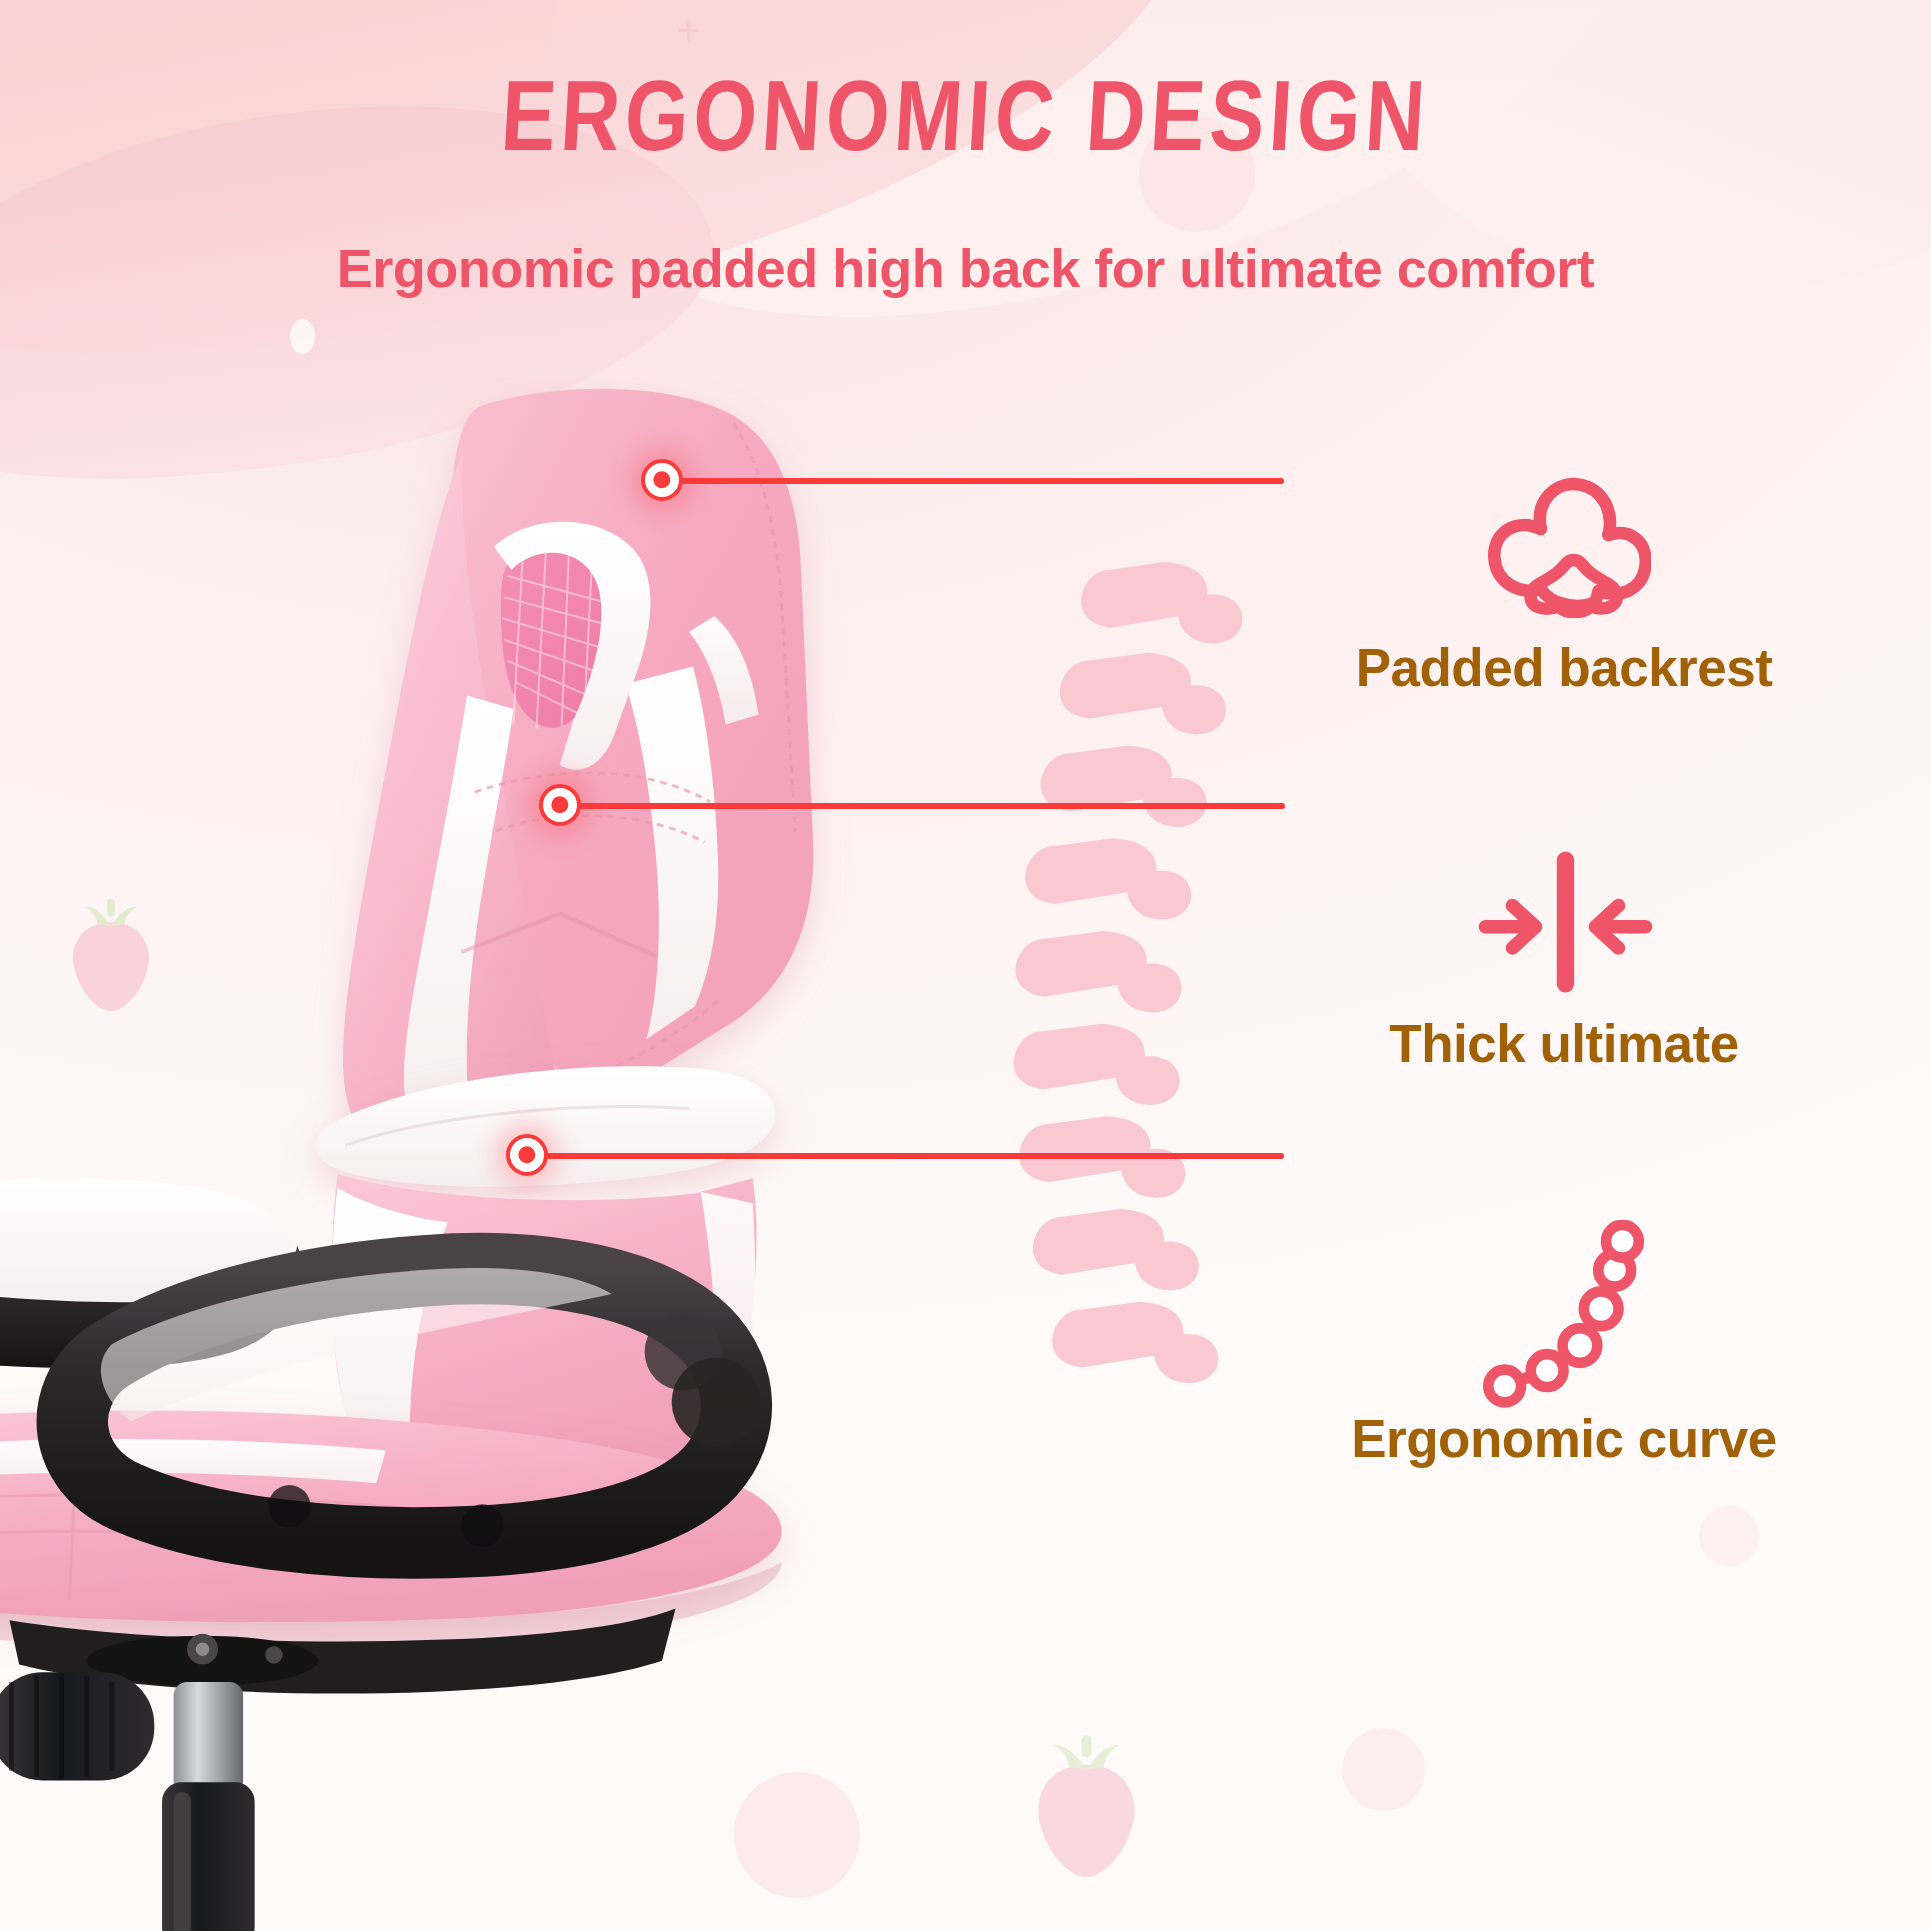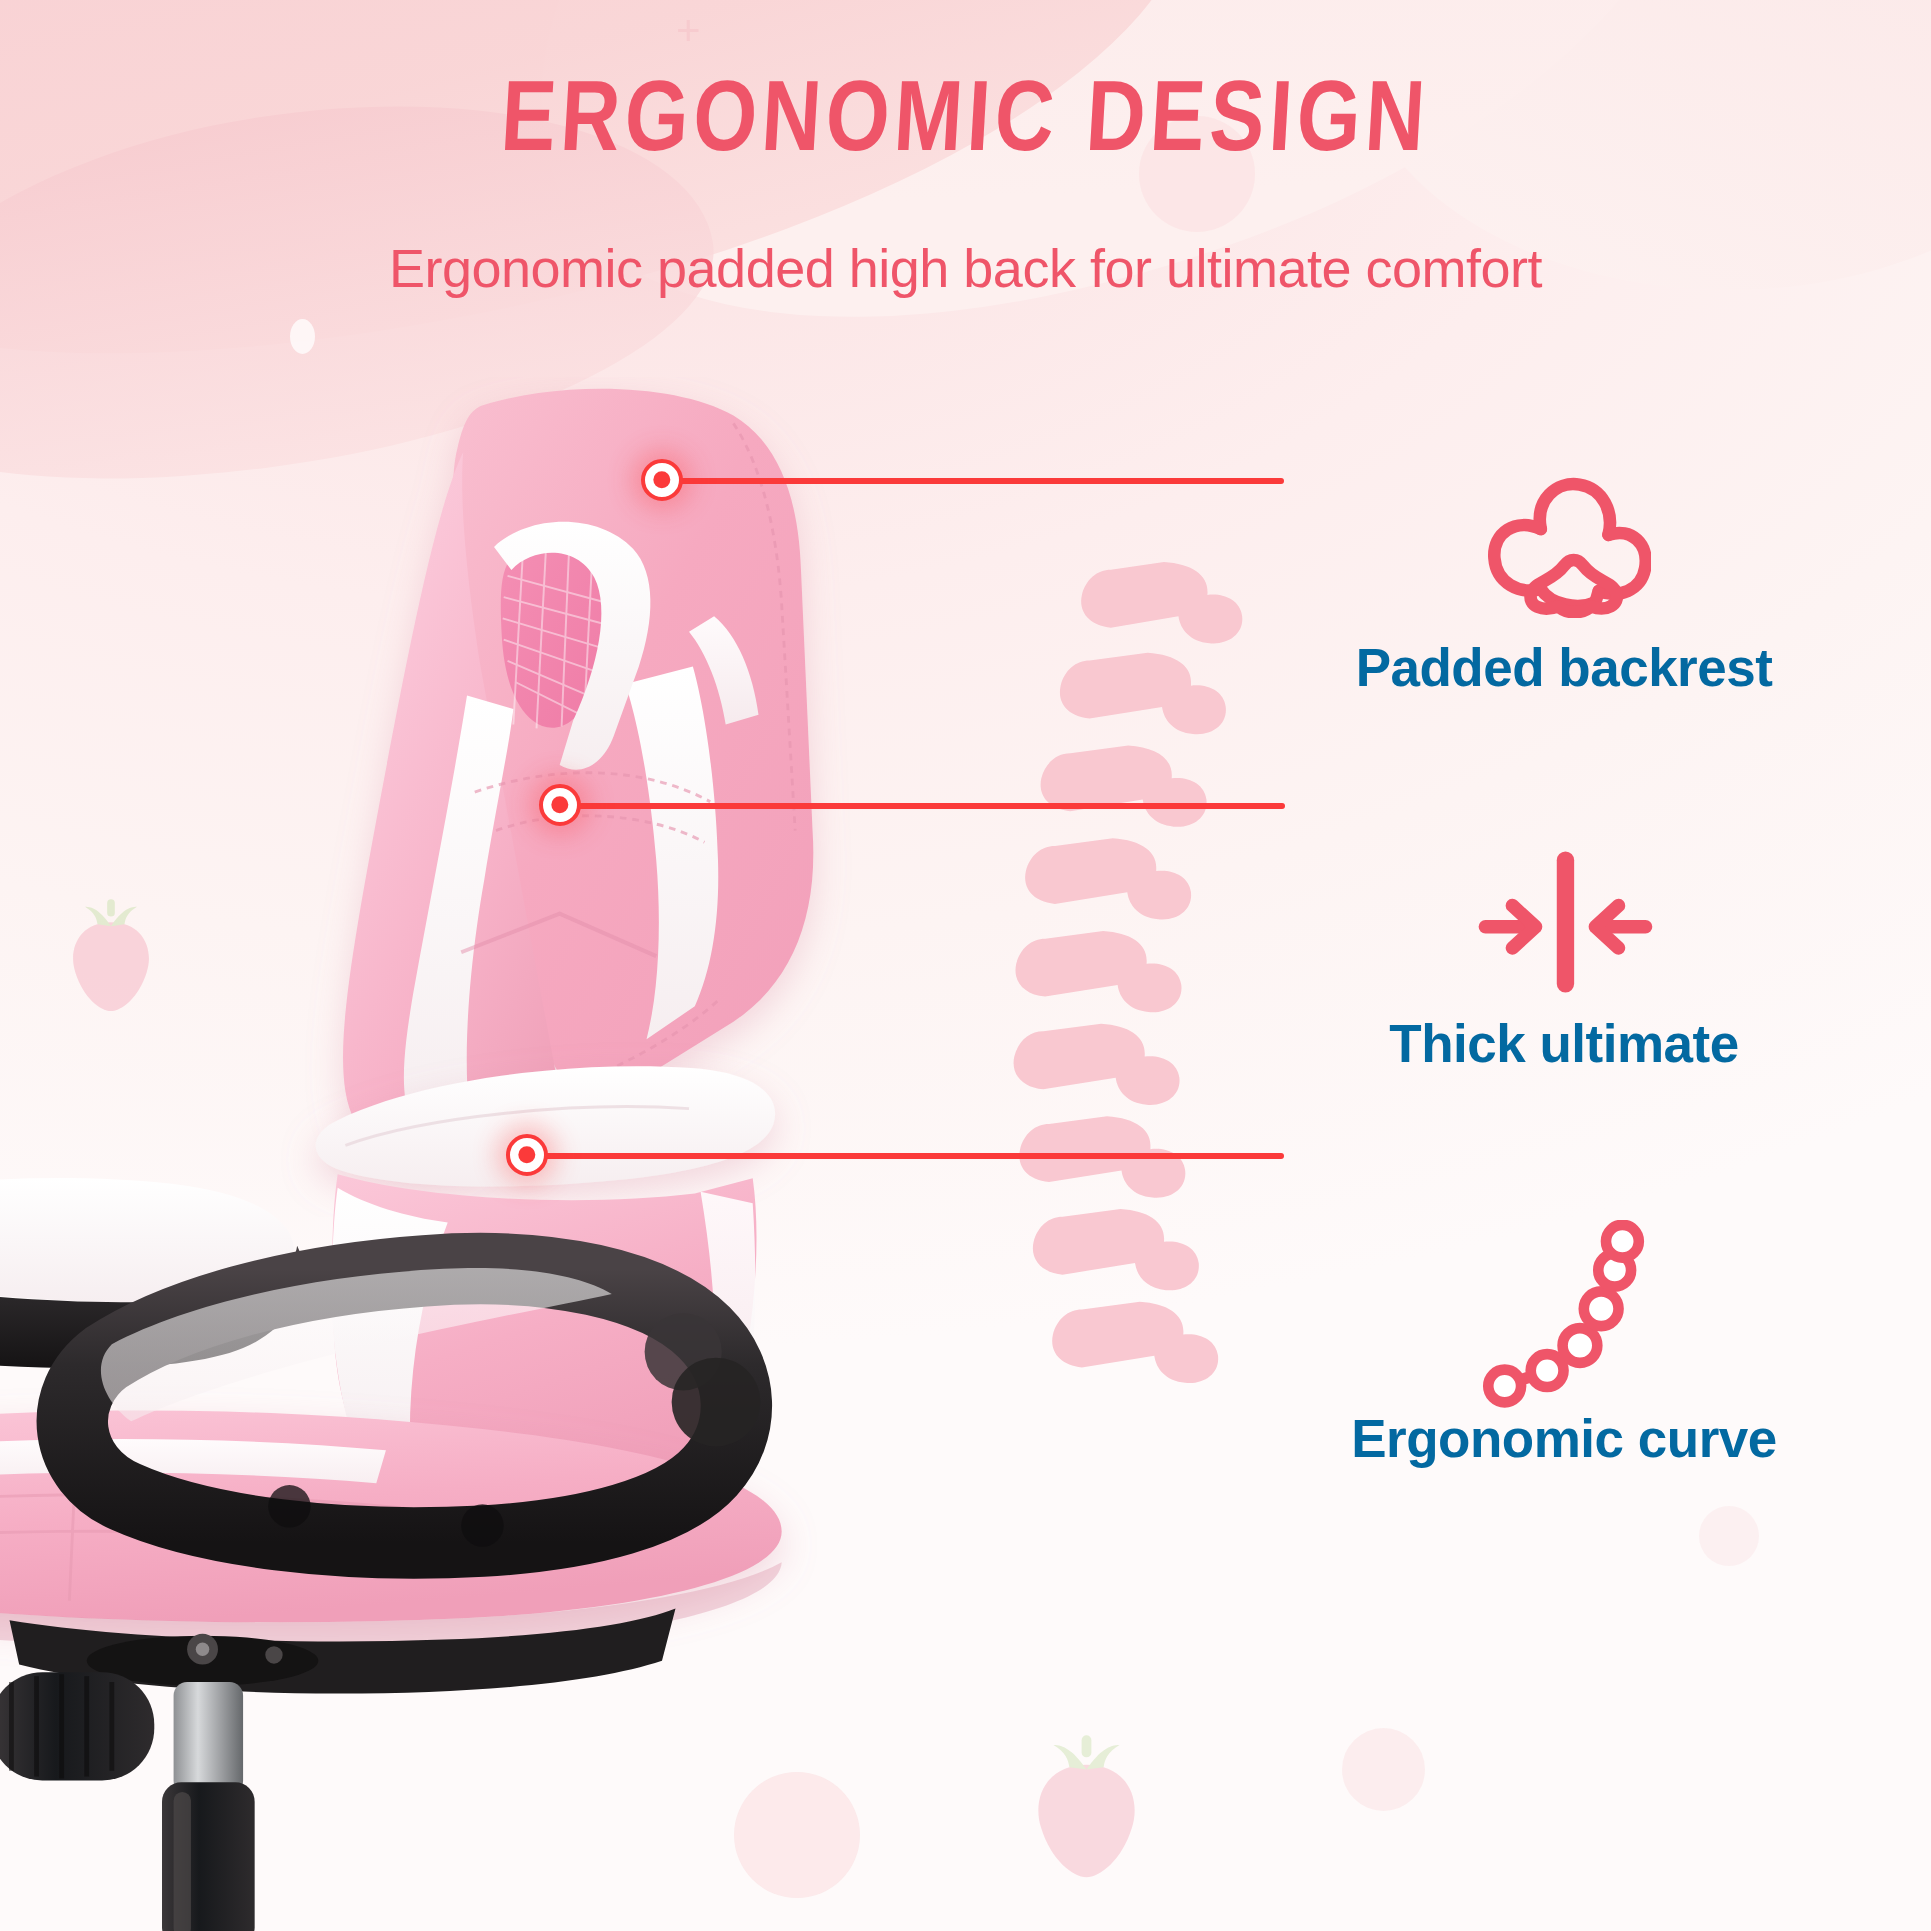--- a/index.html
+++ b/index.html
@@ -55,21 +55,21 @@
     position:absolute;left:0;right:0;top:58px;text-align:center;
     font-family:"Liberation Sans", sans-serif;
     font-size:100px;font-weight:700;letter-spacing:5.8px;
     color:#ef5569;
     transform:scaleX(.82) skewX(-4deg);
     transform-origin:50% 50%;
     white-space:nowrap;
   }
   .subtitle{
     position:absolute;left:0;right:0;top:237px;text-align:center;
-    font-size:54px;font-weight:400;color:#ef5569;
+    font-size:54px;font-weight:700;color:#ef5569;
     letter-spacing:-0.5px;white-space:nowrap;
   }
 
   
   .spine-deco{position:absolute;left:966px;top:560px;width:309px;height:850px;opacity:.95;}
 
   
   .chair-wrap{position:absolute;left:-116px;top:377px;width:1139px;height:1554px;}
 
   
@@ -78,21 +78,21 @@
     border:4.8px solid #fb3a3a;background:#fff;box-sizing:border-box;
     box-shadow:0 0 25px 9.7px rgba(251,58,58,.28);}
   .callout-dot::after{content:"";position:absolute;left:50%;top:50%;
     width:17.4px;height:17.4px;border-radius:50%;background:#fb3a3a;
     transform:translate(-50%,-50%);}
 
   
   .feature{position:absolute;width:734px;text-align:center;}
   .feature .ficon{height:183px;display:flex;align-items:center;justify-content:center;}
   .feature .flabel{
-    font-size:53px;font-weight:700;color:#0369a1;letter-spacing:-0.5px;white-space:nowrap;
+    font-size:53px;font-weight:700;color:#a16207;letter-spacing:-0.5px;white-space:nowrap;
   }
   .f1{left:1197px;top:454px;}
   .f2{left:1197px;top:830px;}
   .f3{left:1197px;top:1225px;}
 </style>
 </head>
 <body>
 
 <div id="stage">
 

